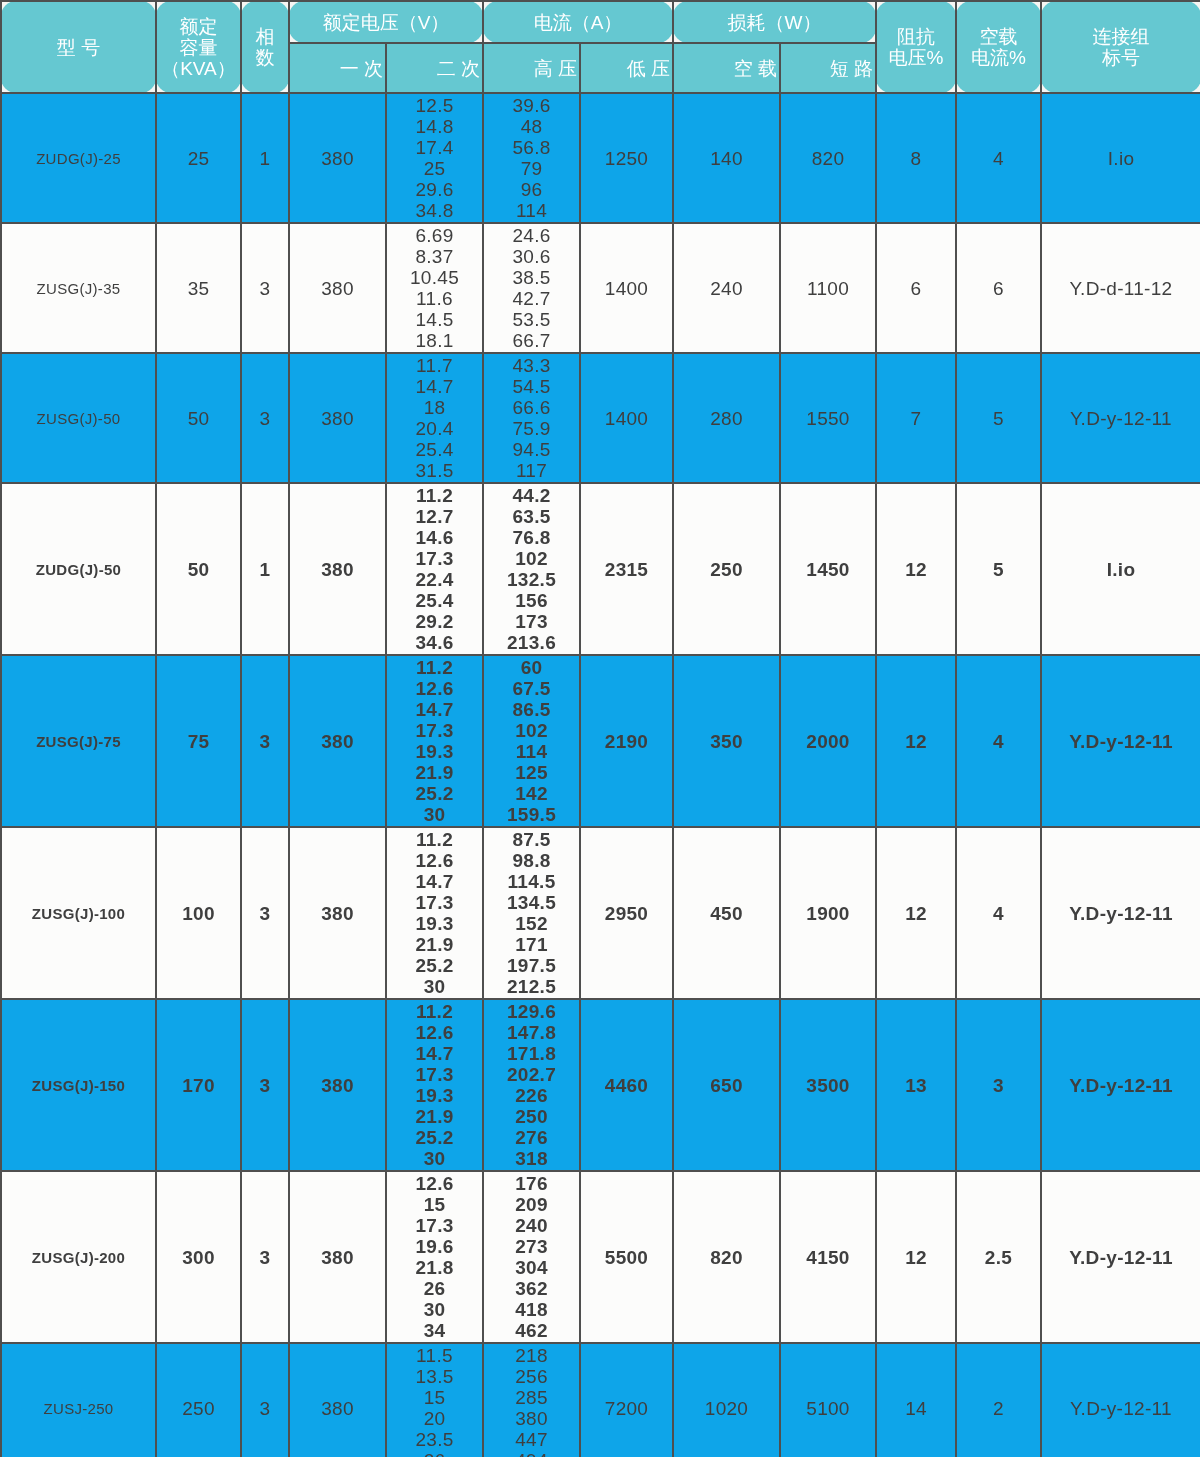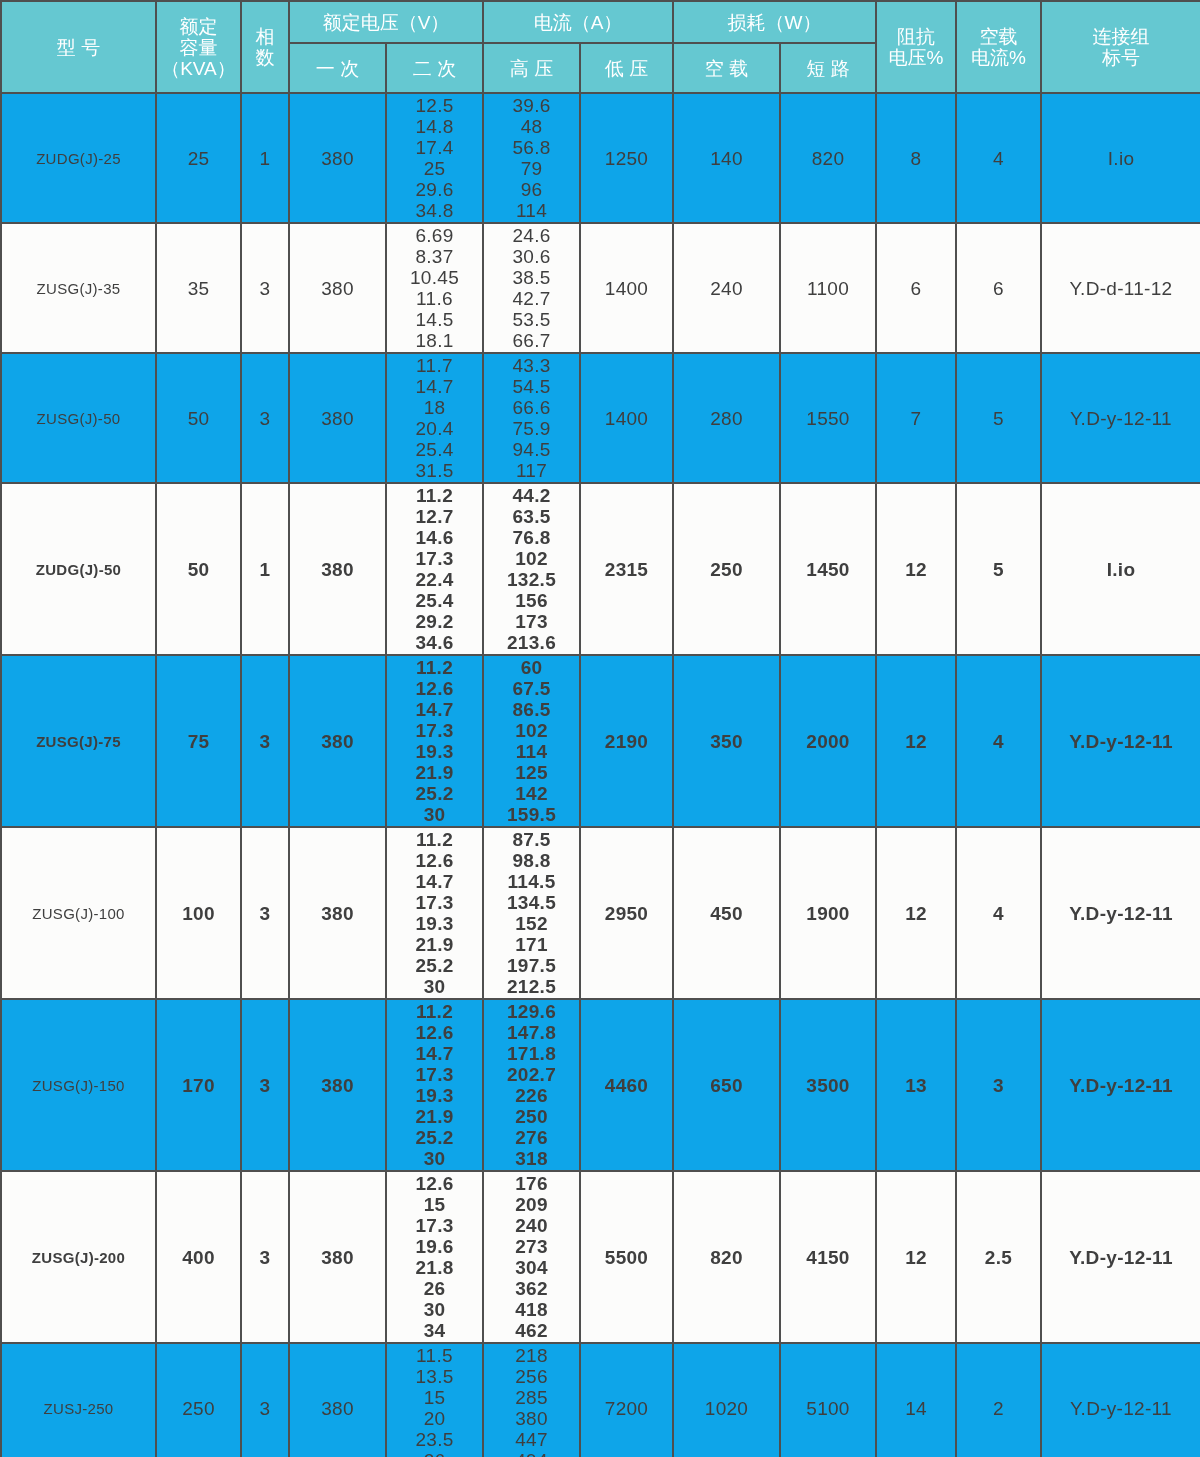--- a/index.html
+++ b/index.html
@@ -29,29 +29,29 @@
     overflow: hidden;
   }
   
   thead th {
     background: #65c8d1;
     color: #ffffff;
     font-weight: normal;
     font-size: 20px;
     line-height: 24px;
   }
-  thead tr.h1 th { height: 38px; }
-  thead tr.h2 th { height: 46px; }
+  thead tr.h1 th { height: 38px; border-radius: 15px; }
+  thead tr.h2 th { height: 46px; text-align: right; }
   th.multi, td.multi { white-space: pre-line; }
   
   tbody tr.shade td { background: #0ea5e9; }
   tbody tr.plain td { background: #fcfcfb; }
   tbody td { letter-spacing: 0.3px; }
   tbody td.model { font-size: 15px; }
-  tbody tr.bold-model td.model { font-weight: normal; }
+  tbody tr.bold-model td.model { font-weight: bold; }
   tbody tr.r6 td { height: 123px; }   
   tbody tr.r8 td { height: 166px; font-weight: bold; }   
 </style>
 </head>
 <body>
 
 <div class="page">
   <table class="spec">
     <colgroup>
       <col style="width:155px">
@@ -274,21 +274,21 @@
 318</td>
     <td>4460</td>
     <td>650</td>
     <td>3500</td>
     <td>13</td>
     <td>3</td>
     <td>Y.D-y-12-11</td>
   </tr>
         <tr class="plain r8">
     <td class="model">ZUSG(J)-200</td>
-    <td>400</td>
+    <td>300</td>
     <td>3</td>
     <td>380</td>
     <td class="multi">12.6
 15
 17.3
 19.6
 21.8
 26
 30
 34</td>

